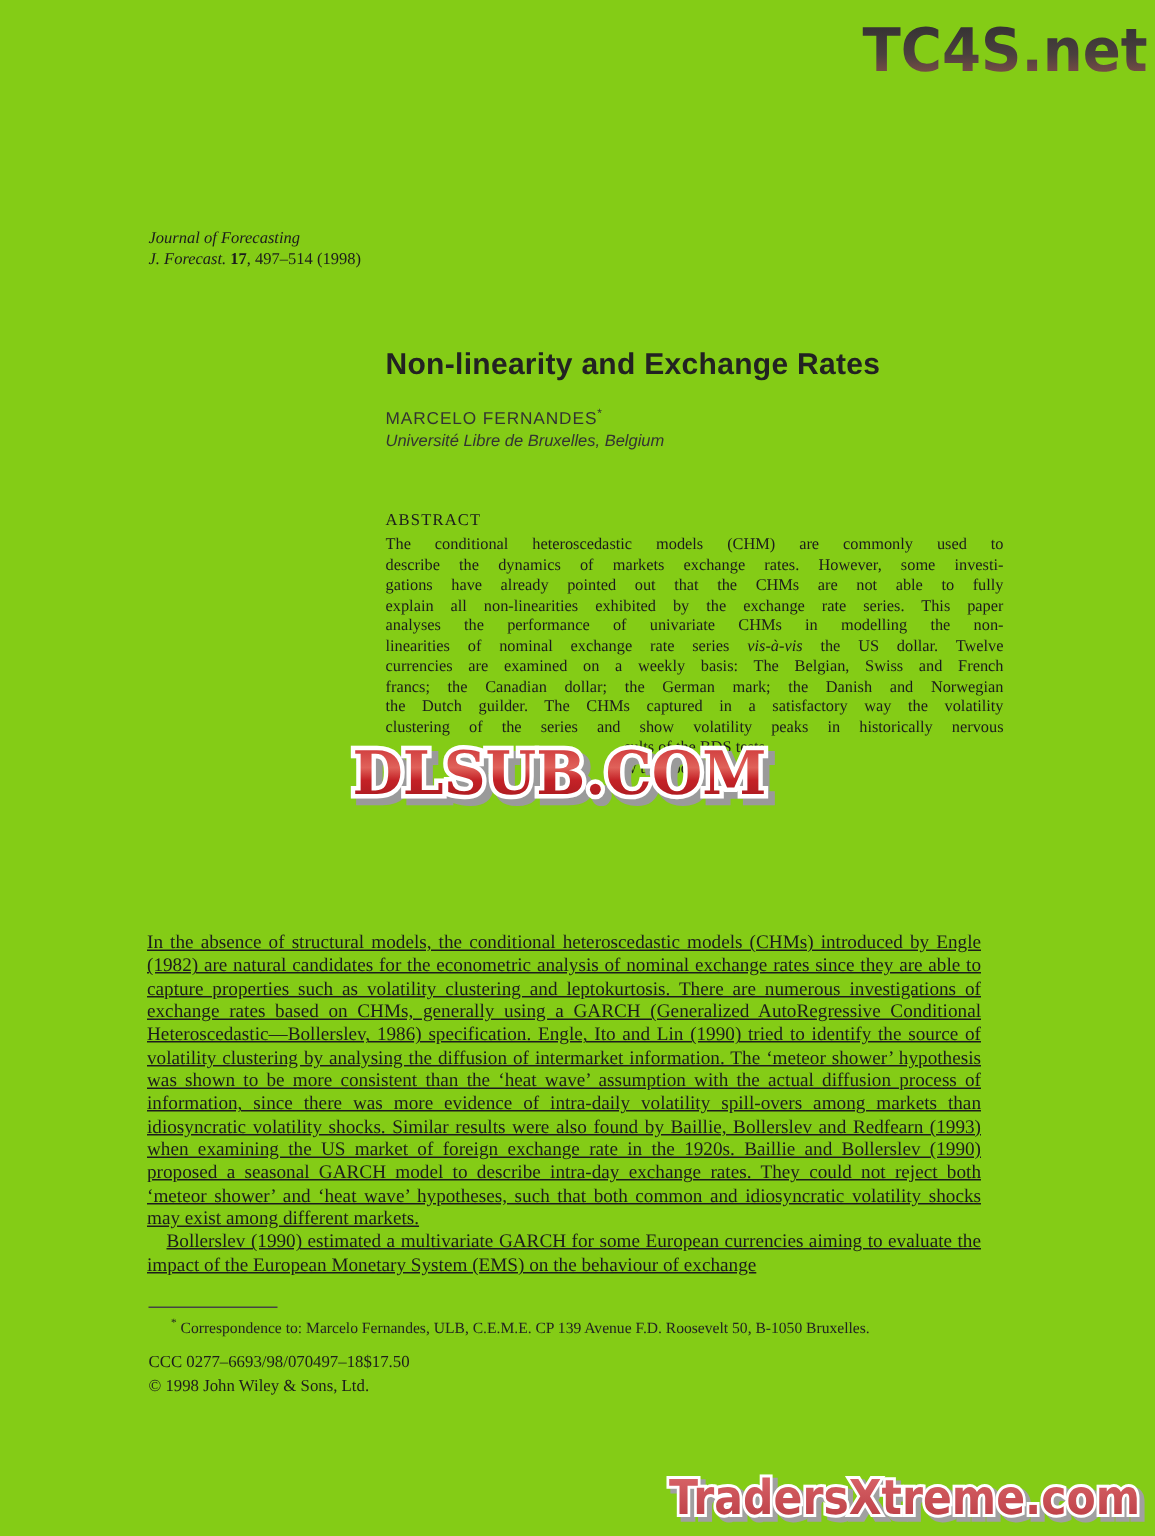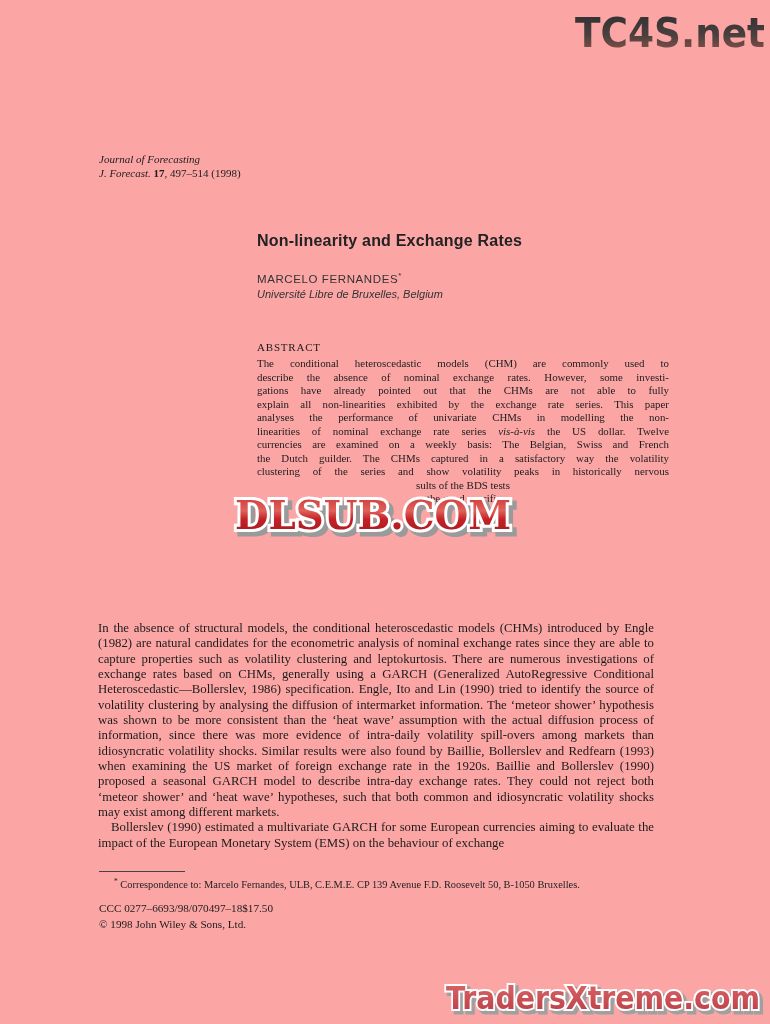--- a/index.html
+++ b/index.html
@@ -1,50 +1,50 @@
 <!DOCTYPE html>
 <html><head>
 <meta charset="utf-8">
 <style>
   html,body { margin:0; padding:0; background:#e8e8e8; }
   .page {
     position:relative; width:770px; height:1024px; margin:0 auto;
-    background:#fca5a5; overflow:hidden;
+    background:#84cc16; overflow:hidden;
     font-family:"Liberation Serif", serif; color:#1c1c1c;
   }
   .abs { position:absolute; }
 
   
   .masthead { left:99px; top:152px; font-size:11px; line-height:14px; font-style:italic; }
   .masthead .vol { font-style:normal; font-weight:bold;text-align:center; }
   .masthead .cite-rest { font-style:normal; }
 
   
   .title { left:257px; top:232px; font-family:"Liberation Sans", sans-serif;
-           font-weight:bold; font-size:16px; letter-spacing:.2px; color:#222; }
+           font-weight:bold; font-size:20px; letter-spacing:.2px; color:#222; }
   .author { left:257px; top:271px; font-family:"Liberation Sans", sans-serif;
             font-size:11.5px; letter-spacing:.6px; color:#333; }
   .author sup { font-size:8px; }
   .affiliation { left:257px; top:288px; font-family:"Liberation Sans", sans-serif;
                  font-style:italic; font-size:11px; color:#333;text-align:right; }
 
   
   .abstract-heading { left:257px; top:341px; font-size:11px; letter-spacing:.8px; }
   .abstract { left:257px; top:357px; width:412px; font-size:10.9px; }
   .abstract .jline { text-align:justify; text-align-last:justify; height:13.55px; overflow:hidden; }
   .abstract .frag  { text-align:center;  height:13.55px; overflow:hidden; }
   .abstract .lline { text-align:left;   height:13.55px; overflow:hidden; }
   .abstract .it { font-style:italic; }
 
   .keywords { left:257px; top:556px; width:412px; font-size:11.2px; }
   .keywords .kw-label { font-size:9.8px; letter-spacing:.6px; margin-right:13px; }
 
   
   .body-text { left:98px; top:621px; width:556px; font-size:12.8px; line-height:15.35px;
-               text-align:justify; }
+               text-align:justify;text-decoration:underline; }
   .body-text p { margin:0; }
   .body-text p.indent { text-indent:13px; }
 
   
   .fn-rule { left:99px; top:871px; width:86px; height:1px; background:#444; }
   .footnote { left:114px; top:877px; width:556px; font-size:10.4px; color:#222; }
   .footnote sup { font-size:7.5px; }
 
   
   .imprint-left { left:99px; top:901px; font-size:11.2px; line-height:15.5px; }
@@ -78,26 +78,27 @@
     <div><span>J. Forecast.</span> <span class="vol">17</span><span class="cite-rest">, 497–514 (1998)</span></div>
   </div>
 
   <div class="abs title">Non-linearity and Exchange Rates</div>
   <div class="abs author"><span>MARCELO FERNANDES</span><sup>*</sup></div>
   <div class="abs affiliation">Université Libre de Bruxelles, Belgium</div>
 
   <div class="abs abstract-heading">ABSTRACT</div>
   <div class="abs abstract">
     <div class="jline">The conditional heteroscedastic models (CHM) are commonly used to</div>
-    <div class="jline">describe the absence of nominal exchange rates. However, some investi-</div>
+    <div class="jline">describe the dynamics of markets exchange rates. However, some investi-</div>
     <div class="jline">gations have already pointed out that the CHMs are not able to fully</div>
     <div class="jline">explain all non-linearities exhibited by the exchange rate series. This paper</div>
     <div class="jline">analyses the performance of univariate CHMs in modelling the non-</div>
     <div class="jline"><span>linearities of nominal exchange rate series </span><span class="it">vis-à-vis</span><span> the US dollar. Twelve</span></div>
     <div class="jline">currencies are examined on a weekly basis: The Belgian, Swiss and French</div>
+    <div class="jline">francs; the Canadian dollar; the German mark; the Danish and Norwegian</div>
     <div class="jline">the Dutch guilder. The CHMs captured in a satisfactory way the volatility</div>
     <div class="jline">clustering of the series and show volatility peaks in historically nervous</div>
     <div class="frag">sults of the BDS tests</div>
     <div class="frag">w the good specifica-</div>
   </div>
 
   <svg class="abs wm wm-mid" width="300" height="62">
     <defs>
       <linearGradient id="gMid" x1="0" y1="0" x2="0" y2="1">
         <stop offset="0%" stop-color="#c92b30"></stop>

